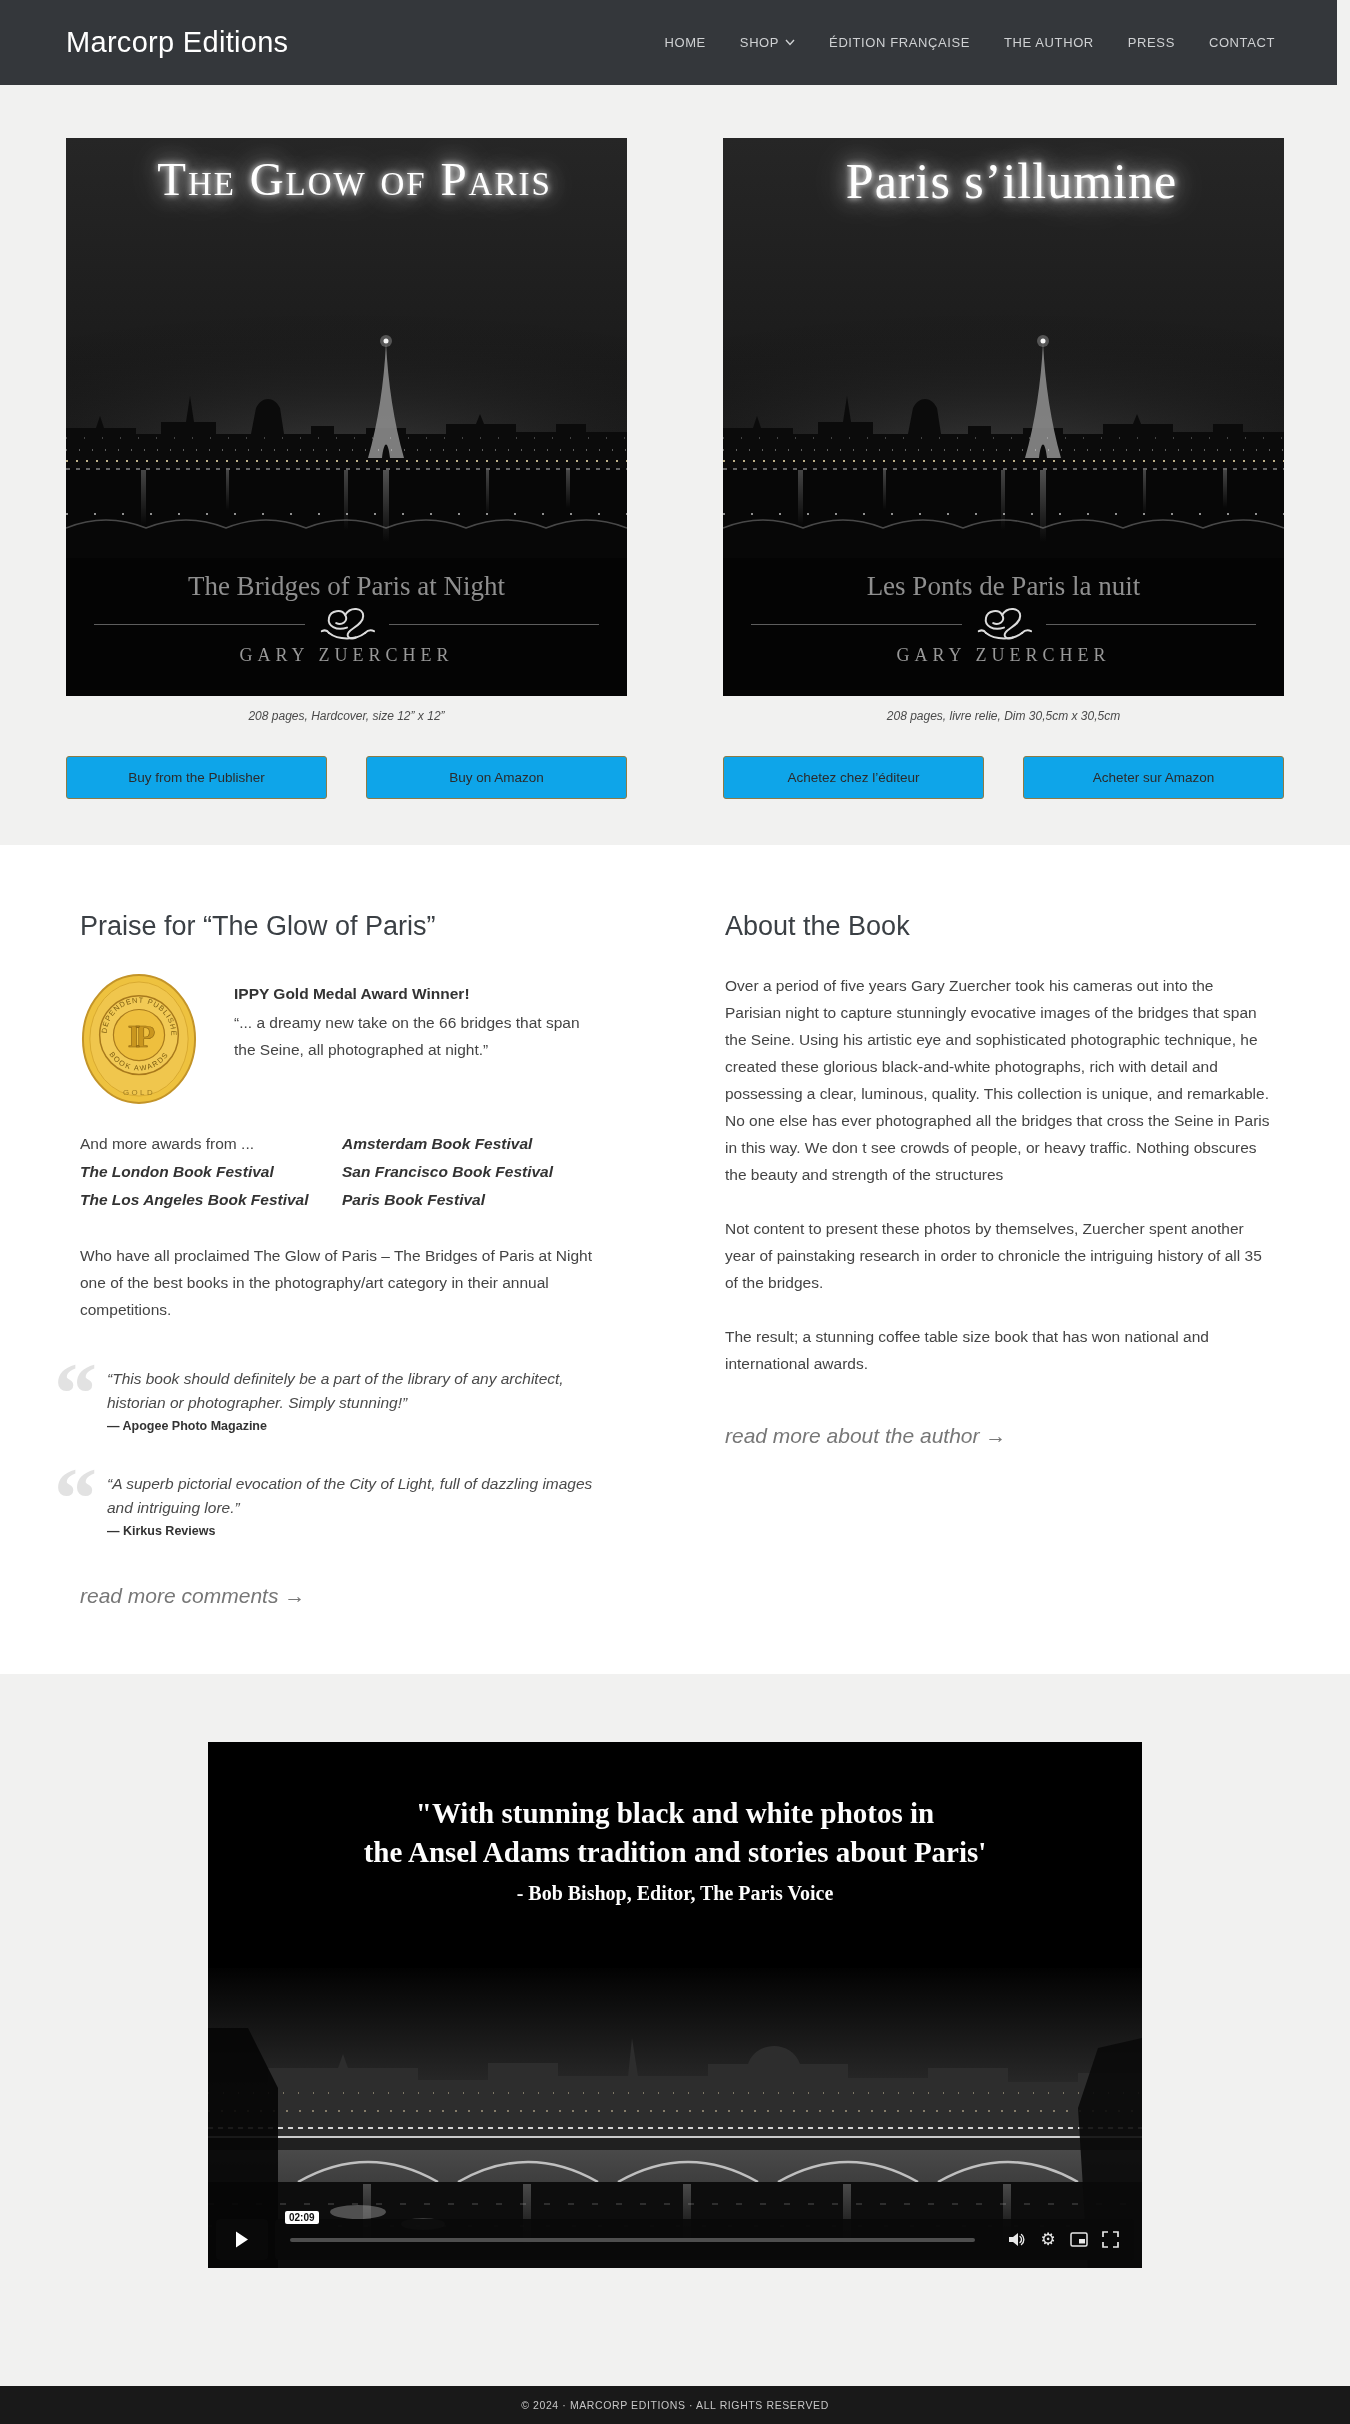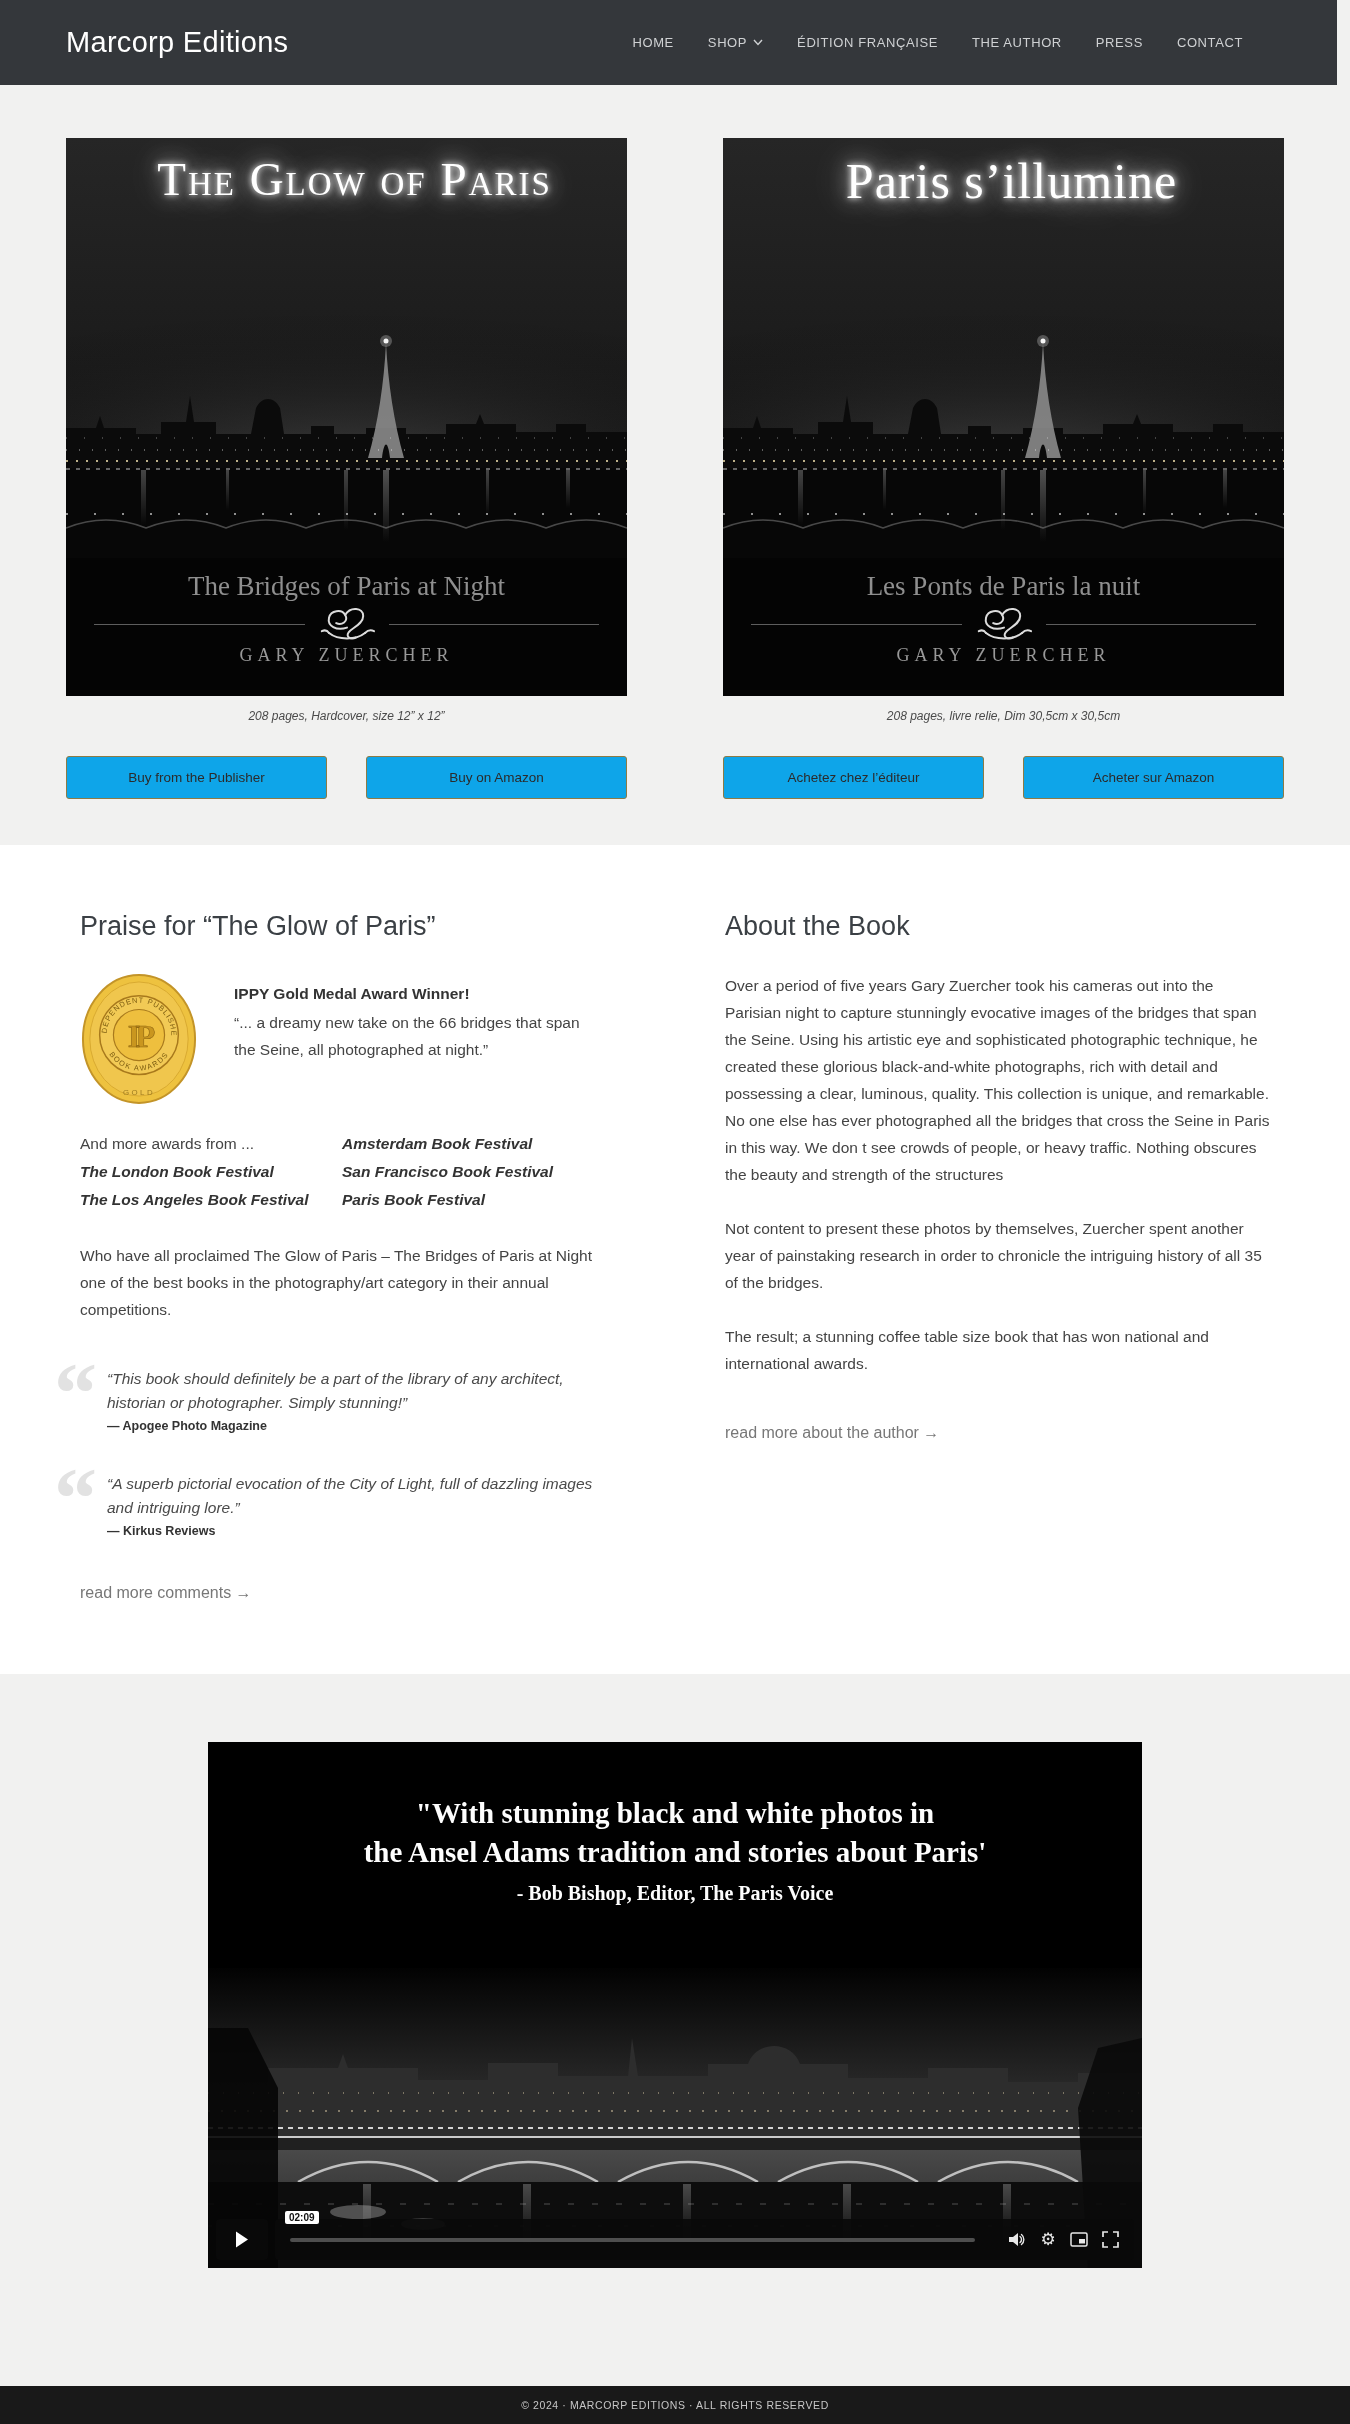--- a/index.html
+++ b/index.html
@@ -5,21 +5,21 @@
   * { margin:0; padding:0; box-sizing:border-box; }
   html,body { width:1350px; }
   body {
     font-family:"Liberation Sans","DejaVu Sans",sans-serif;
     background:#f1f1f0; color:#444; width:1350px; position:relative;
   }
   
   .site-header{
     height:85px; background:#34373b; margin-right:13px;
     display:flex; align-items:center; justify-content:space-between;
-    padding:0 94px 0 66px;
+    padding:0 62px 0 66px;
   }
   .site-title{ color:#ffffff; font-size:29px; font-weight:400; letter-spacing:.3px; cursor:pointer;}
   .main-nav{ display:flex; align-items:center; gap:34px; }
   .nav-item{ color:#cfd1d3; font-size:13px; letter-spacing:.6px; cursor:pointer; display:flex; align-items:center; gap:6px;}
   .nav-item svg{ display:block; }
   
   .hero{ background:#f1f1f0; padding:53px 0 0; height:760px; }
   .hero-inner{ width:1218px; margin:0 auto; display:flex; justify-content:space-between; }
   .book-col{ width:561px; }
   .cover{ position:relative; width:561px; height:558px; background:#000; overflow:hidden; }
@@ -61,21 +61,21 @@
   .body-p{ font-size:15.5px; line-height:27px; color:#444; margin-bottom:27px; }
   .pull-quote{ position:relative; padding-left:27px; margin:44px 0 0; }
   .pull-quote::before{
     content:"\201C"; position:absolute; left:-26px; top:-16px;
     font-family:"Liberation Serif","DejaVu Serif",serif; font-weight:bold;
     font-size:86px; color:#e2e2e2; line-height:1;
   }
   .pull-quote .q-text{ font-style:italic; font-size:15.5px; line-height:24px; color:#4a4a4a; }
   .pull-quote .q-src{ font-size:12.5px; font-weight:bold; color:#333; margin-top:4px; }
   .pq-2{ margin-top:39px; }
-  .read-more{ display:inline-block; font-size:16px; color:#777; margin-top:46px; cursor:pointer;}
+  .read-more{ display:inline-block; font-style:italic; font-size:21px; color:#777; margin-top:46px; cursor:pointer;}
   .read-more.author{ margin-top:20px; }
   
   .bottom-section{ background:#f1f1f0; height:712px; padding-top:68px; }
   .video{ width:934px; height:526px; margin:0 auto; position:relative; background:#000; overflow:hidden; cursor:pointer;}
   .video svg.vscene{ position:absolute; left:0; bottom:0; width:934px; height:300px; }
   .video-quote{ position:absolute; top:52px; left:0; right:0; text-align:center;
     font-family:"Liberation Serif","DejaVu Serif",serif; color:#fdfdfd; }
   .video-quote .vq-line{ font-size:29px; font-weight:bold; line-height:39px; text-shadow:0 1px 3px rgba(0,0,0,.8);}
   .video-quote .vq-attr{ font-size:20px; font-weight:bold; margin-top:10px; text-shadow:0 1px 3px rgba(0,0,0,.8);}
   .vc{ position:absolute; left:8px; right:8px; bottom:8px; height:41px; display:flex; }

